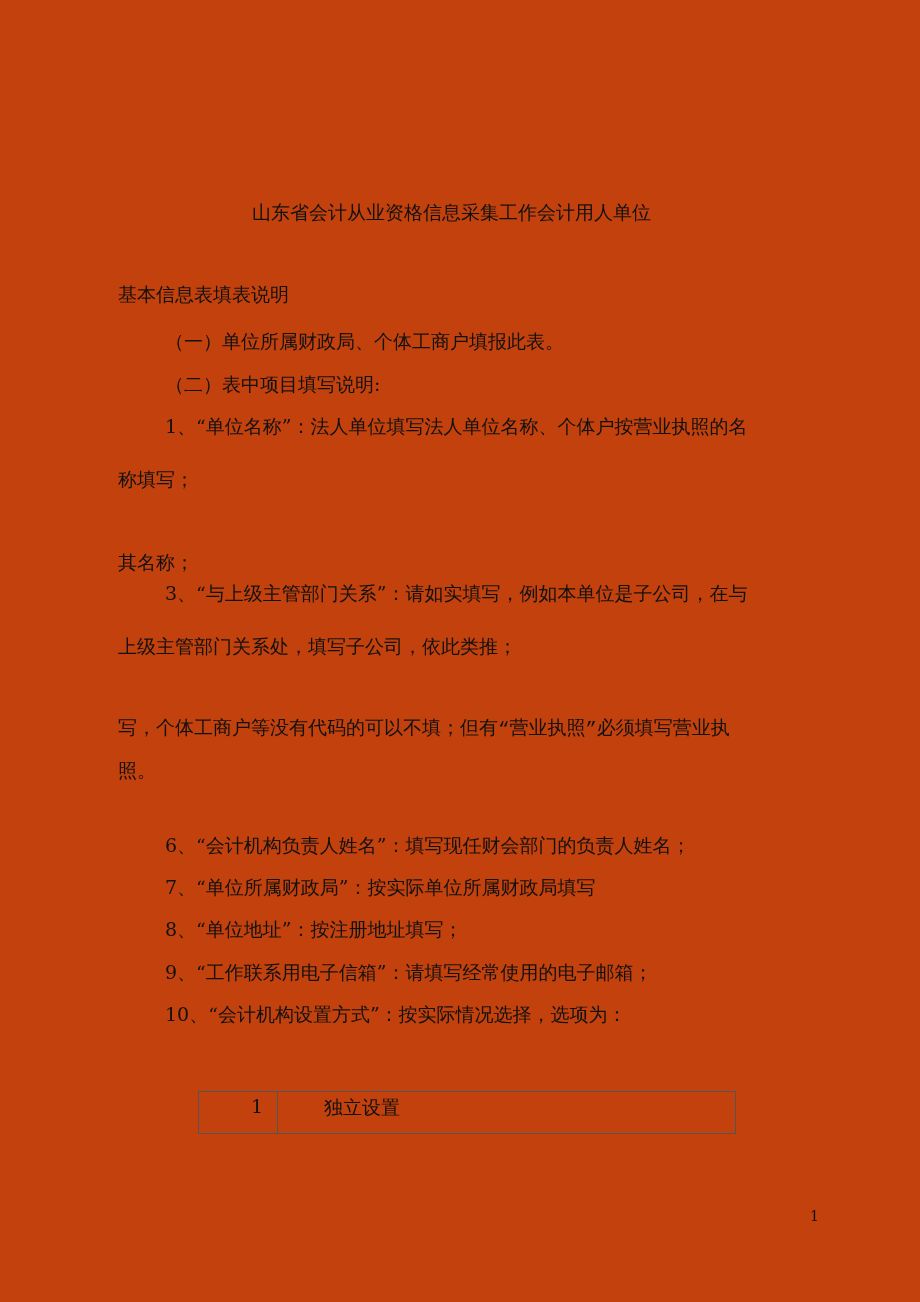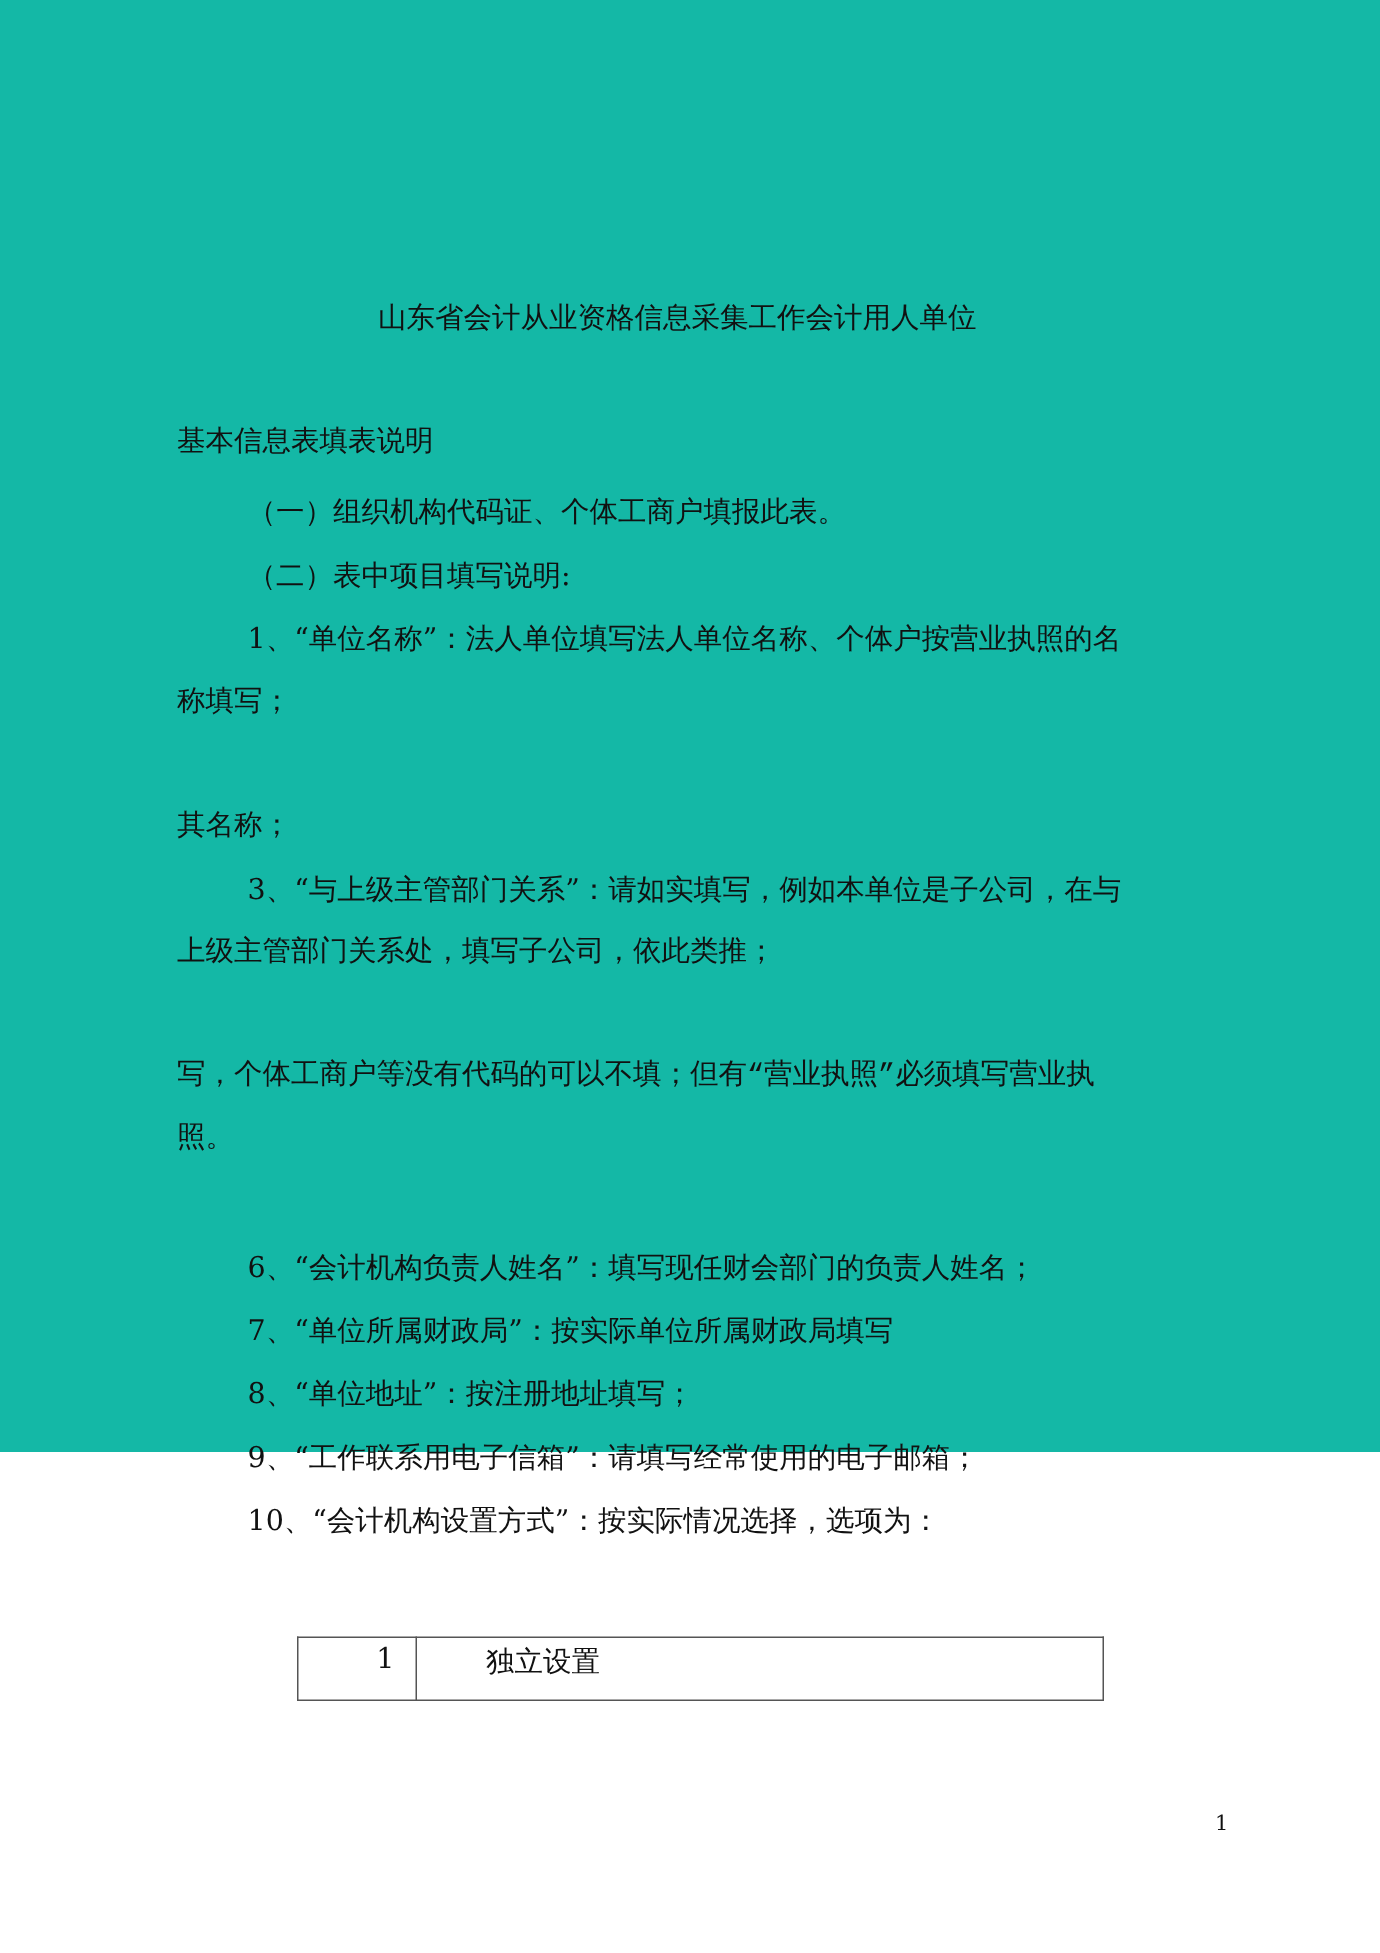--- a/index.html
+++ b/index.html
@@ -1,47 +1,47 @@
 <!DOCTYPE html>
 <html><head>
   <meta charset="utf-8">
   <style>
     html, body { margin: 0; padding: 0; background: #ffffff; }
     body {
       width: 920px; height: 1302px; position: relative; overflow: hidden;
       font-family: "DejaVu Serif", "Liberation Serif", serif;
       color: #111111;
     }
-    .page { position: absolute; left: 0; top: 0; width: 920px; height: 968px; background: #14b8a6; }
+    .page { position: absolute; left: 0; top: 0; width: 920px; height: 1302px; background: #c2410c; }
     .line {
       position: absolute; font-size: 19px; line-height: 24px; white-space: nowrap;
       letter-spacing: 0px;
     }
     .title1 { left: 252px; top: 200px; }
     .title2 { left: 118px; top: 241px; margin-top: 41px; }
     .p { left: 165px; }
-    .cont { left: 118px; }
+    .cont { left: 118px; margin-top: 12px; }
     table.opts {
       position: absolute; left: 198px; top: 1091px; width: 538px; height: 43px;
       border-collapse: collapse; font-size: 19px;
     }
     table.opts td { border: 1px solid #555; vertical-align: top; padding: 3px 6px 0 6px; }
     table.opts td.num { width: 58px; text-align: right; padding-right: 14px; }
     table.opts td.label { padding-left: 46px; }
     .pagenum { position: absolute; left: 810px; top: 1208px; font-size: 14px; }
   </style>
 </head>
 <body>
 
 <div class="page">
 
   <div class="line title1">山东省会计从业资格信息采集工作会计用人单位</div>
   <div class="line title2">基本信息表填表说明</div>
 
-  <div class="line p" style="top:329px;">（一）组织机构代码证、个体工商户填报此表。</div>
+  <div class="line p" style="top:329px;">（一）单位所属财政局、个体工商户填报此表。</div>
   <div class="line p" style="top:372px;">（二）表中项目填写说明:</div>
 
   <div class="line p" style="top:414px;">1、“单位名称”：法人单位填写法人单位名称、个体户按营业执照的名</div>
   <div class="line cont" style="top:455px;">称填写；</div>
 
   <div class="line cont" style="top:538px;">其名称；</div>
 
   <div class="line p" style="top:581px;">3、“与上级主管部门关系”：请如实填写，例如本单位是子公司，在与</div>
   <div class="line cont" style="top:622px;">上级主管部门关系处，填写子公司，依此类推；</div>
 

